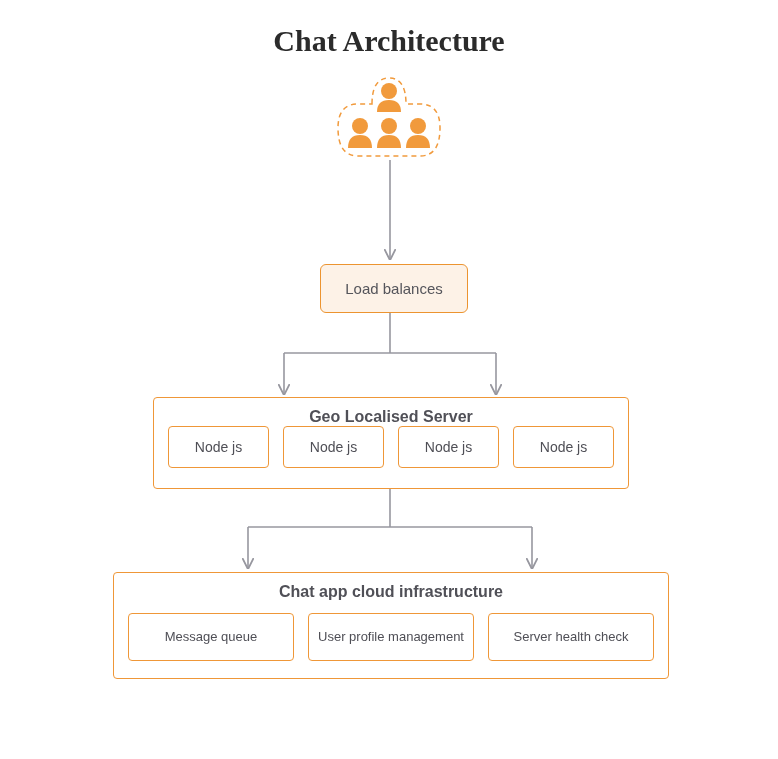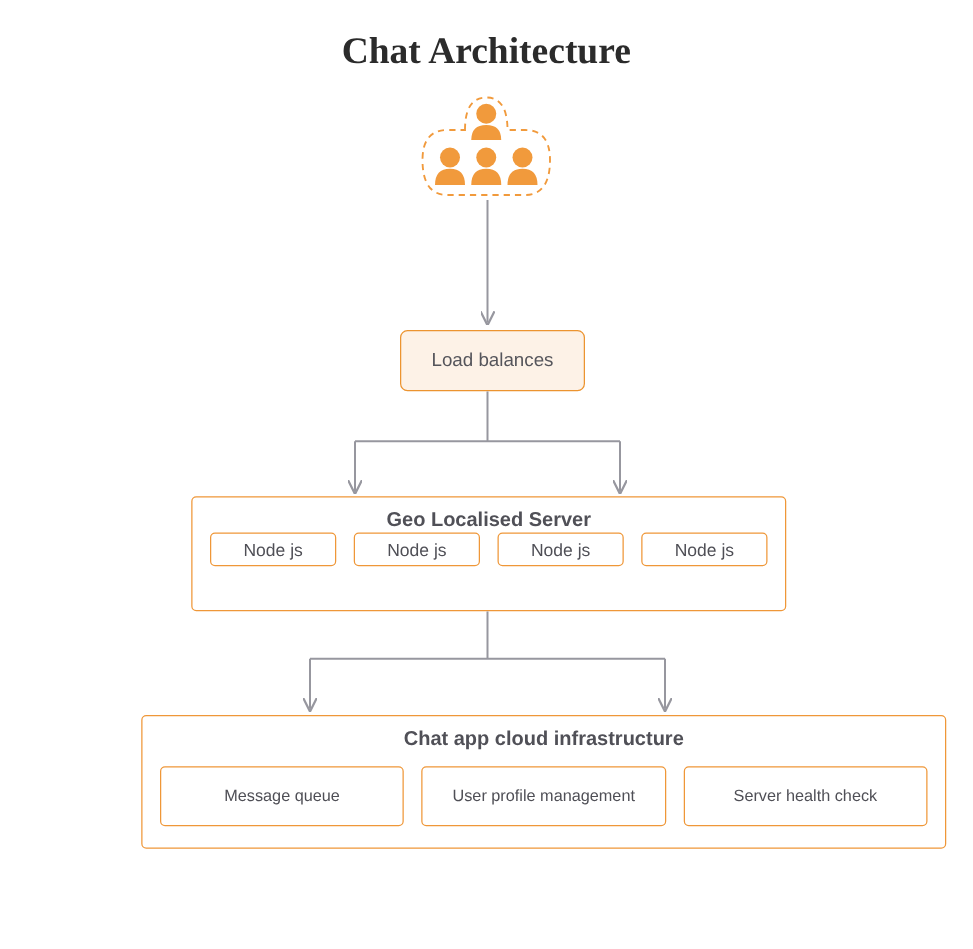--- a/index.html
+++ b/index.html
@@ -65,33 +65,33 @@
   .geo-nodes {
     display: flex;
     justify-content: space-between;
     gap: 14px;
   }
   .node-box {
     flex: 1;
     border: 1px solid #ef9738;
     border-radius: 4px;
     background: #fff;
-    height: 27px;
+    height: 42px;
     display: flex;
     align-items: center;
     justify-content: center;
     font-size: 14px;
     color: #4f4f56;
     font-weight: 500;
   }
   .cloud-box {
     position: absolute;
     left: 113px;
     top: 572px;
-    width: 644px;
+    width: 556px;
     height: 107px;
     border: 1px solid #ef9738;
     border-radius: 4px;
     background: #fff;
     padding: 10px 14px 14px 14px;
   }
   .cloud-title {
     text-align: center;
     font-size: 16px;
     font-weight: 700;

